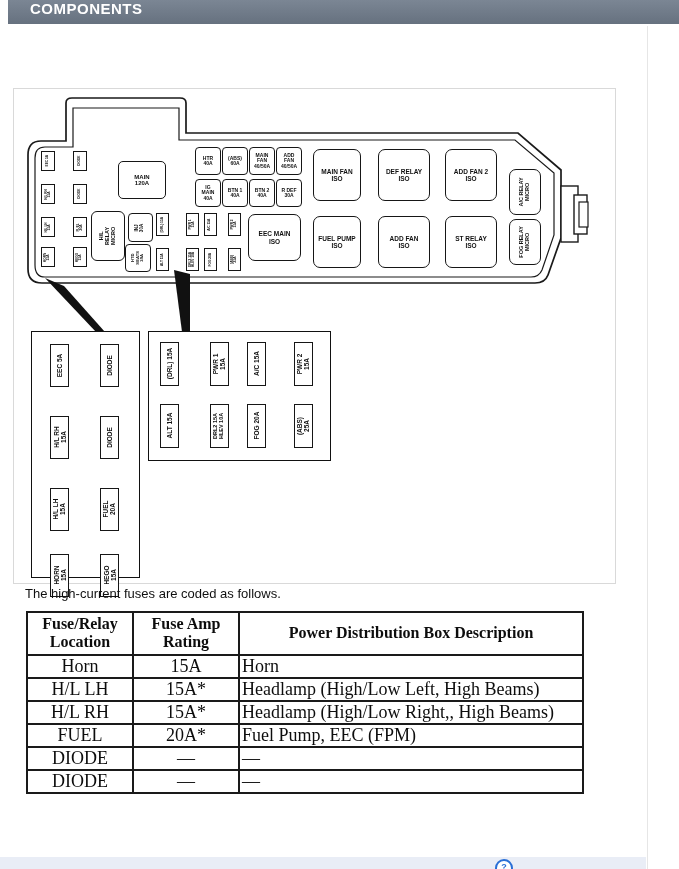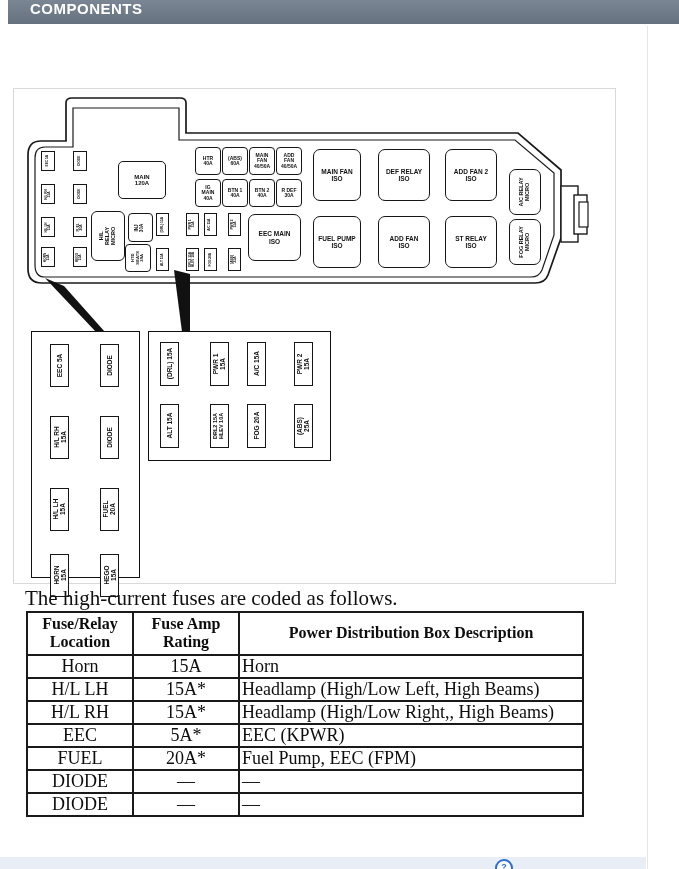--- a/index.html
+++ b/index.html
@@ -22,21 +22,21 @@
   .fbox span{display:block;white-space:pre-line;line-height:1.08;}
   .rot{transform:rotate(-90deg);white-space:pre !important;}
   .iso{border-radius:7px;border-width:1.5px;font-size:6.5px;}
   .sq{font-size:5px;}
   .tinyf{font-size:3.2px;border-width:1px;}
   .midrot{font-size:4.6px;}
   .detailbox{position:absolute;border:1.6px solid #111;background:#fff;}
   .dfuse{font-size:6.5px;border-width:1.1px;}
   
   .caption{position:absolute;left:25px;top:586px;width:560px;
-    font-family:Liberation Serif, serif;font-size:21px;color:#101010;}
+    font-family:Liberation Sans, sans-serif;font-size:13px;color:#101010;}
   table.fusetable{position:absolute;left:26px;top:611px;border-collapse:collapse;
     font-family:"Liberation Serif",serif;color:#0d0d0d;table-layout:fixed;}
   table.fusetable th,table.fusetable td{border:2px solid #1a1a1a;}
   table.fusetable th{font-size:16px;font-weight:bold;text-align:center;
     white-space:pre-line;line-height:1.15;padding:2px 4px;}
   table.fusetable td{font-size:18px;height:21px;padding:0 2px;}
   td.c{text-align:center;}
   td.l{text-align:left;padding-left:9px;}
   
   .bottom-bar{position:absolute;left:0;top:857px;width:646px;height:12px;background:#e9edf6;}
@@ -315,25 +315,20 @@
         <td class="c">H/L LH</td>
         <td class="c">15A*</td>
         <td class="l">Headlamp (High/Low Left, High Beams)</td>
       </tr>
     <tr>
         <td class="c">H/L RH</td>
         <td class="c">15A*</td>
         <td class="l">Headlamp (High/Low Right,, High Beams)</td>
       </tr>
     <tr>
-        <td class="c">EEC</td>
-        <td class="c">5A*</td>
-        <td class="l">EEC (KPWR)</td>
-      </tr>
-    <tr>
         <td class="c">FUEL</td>
         <td class="c">20A*</td>
         <td class="l">Fuel Pump, EEC (FPM)</td>
       </tr>
     <tr>
         <td class="c">DIODE</td>
         <td class="c">—</td>
         <td class="l">—</td>
       </tr>
     <tr>

